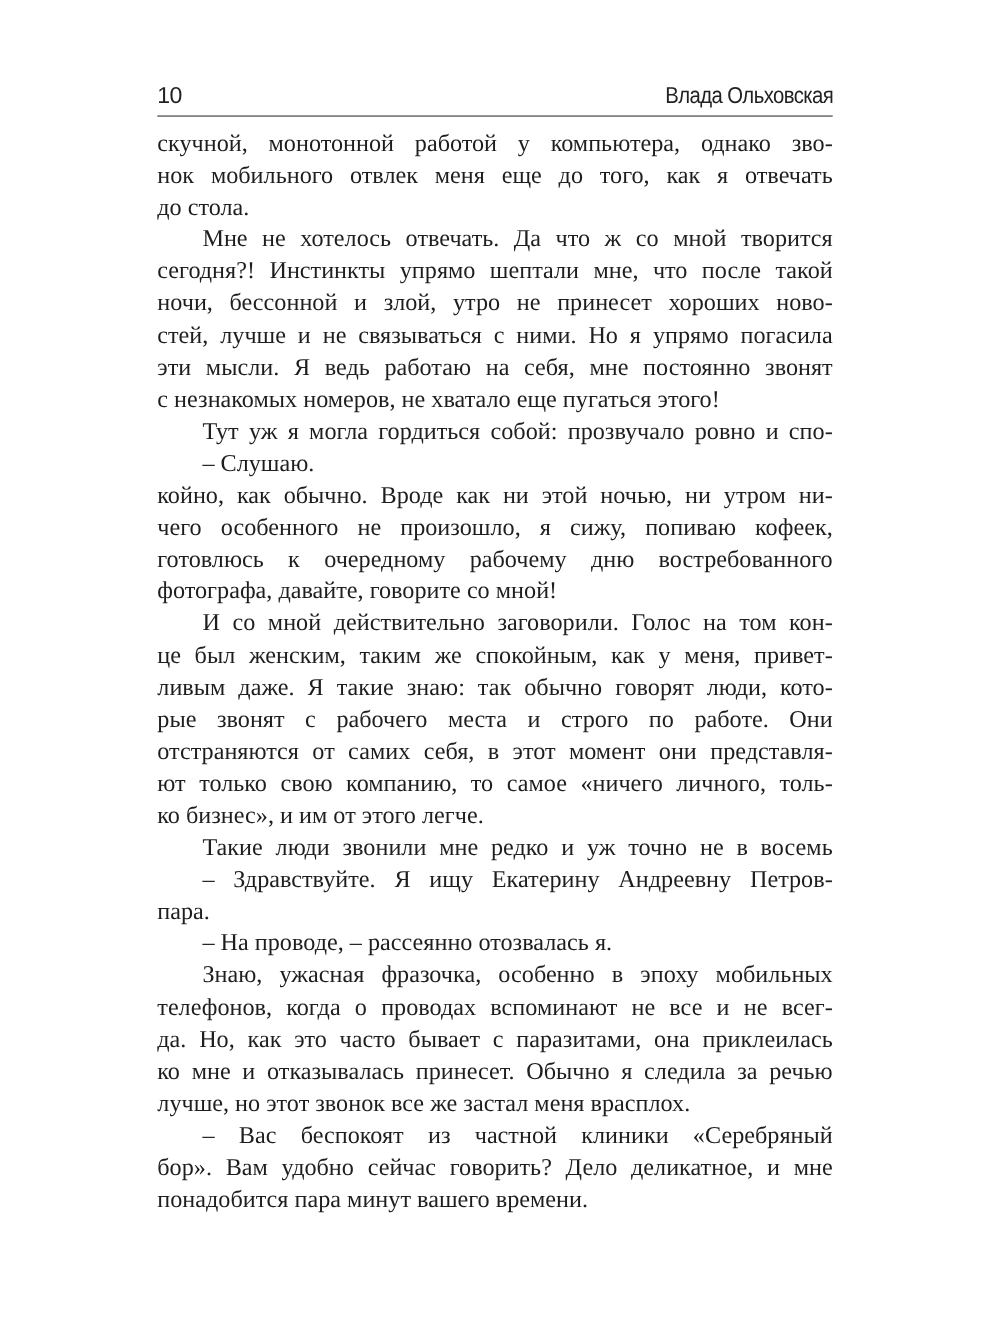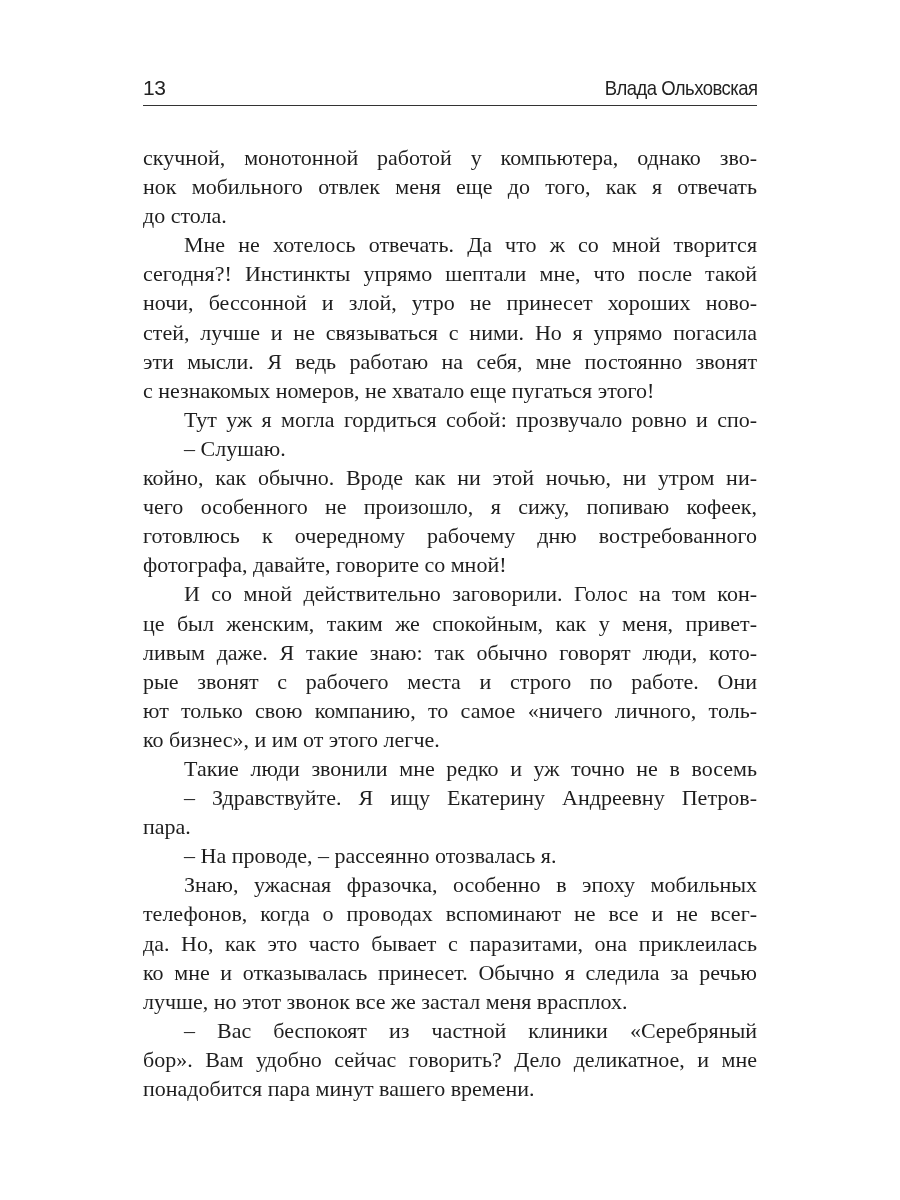--- a/index.html
+++ b/index.html
@@ -6,34 +6,34 @@
     body { width: 900px; height: 1200px; position: relative; overflow: hidden; }
     .page { position: absolute; left: 143px; top: 0; width: 614px; height: 1200px; }
     .header {
       position: absolute; left: 0; top: 76px; width: 614px; height: 30px;
       font-family: "Liberation Sans", sans-serif; font-size: 21px; color: #222;
     }
     .header .num { position: absolute; left: 0; top: 0; letter-spacing: -0.5px; }
     .header .author { position: absolute; right: 0; top: 0; letter-spacing: -0.6px; transform: scaleX(0.88); transform-origin: right center; }
     .rule { position: absolute; left: 0; top: 105px; width: 614px; height: 1px; background: #333; }
     .body {
-      position: absolute; left: 0; top: 143px; width: 614px;
+      position: absolute; left: 0; top: 115px; width: 614px;
       font-family: "Liberation Serif", serif; font-size: 22px; line-height: 29.1px;
       color: #1e1e1e;
     }
     .line { display: block; white-space: nowrap; text-align: justify; text-align-last: justify; height: 29.1px; }
     .line.last { text-align-last: left; }
     .line.indent { padding-left: 41px; }
   </style>
 </head>
 <body>
 
 <div class="page">
   <div class="header">
-    <span class="num">13</span>
+    <span class="num">10</span>
     <span class="author">Влада Ольховская</span>
   </div>
   <div class="rule"></div>
   <div class="body" id="body-text">
       <span class="line">скучной, монотонной работой у компьютера, однако зво-</span>
       <span class="line">нок мобильного отвлек меня еще до того, как я отвечать</span>
       <span class="line last">до стола.</span>
       <span class="line indent">Мне не хотелось отвечать. Да что ж со мной творится</span>
       <span class="line">сегодня?! Инстинкты упрямо шептали мне, что после такой</span>
       <span class="line">ночи, бессонной и злой, утро не принесет хороших ново-</span>
@@ -43,20 +43,21 @@
       <span class="line indent">Тут уж я могла гордиться собой: прозвучало ровно и спо-</span>
       <span class="line indent last">– Слушаю.</span>
       <span class="line">койно, как обычно. Вроде как ни этой ночью, ни утром ни-</span>
       <span class="line">чего особенного не произошло, я сижу, попиваю кофеек,</span>
       <span class="line">готовлюсь к очередному рабочему дню востребованного</span>
       <span class="line last">фотографа, давайте, говорите со мной!</span>
       <span class="line indent">И со мной действительно заговорили. Голос на том кон-</span>
       <span class="line">це был женским, таким же спокойным, как у меня, привет-</span>
       <span class="line">ливым даже. Я такие знаю: так обычно говорят люди, кото-</span>
       <span class="line">рые звонят с рабочего места и строго по работе. Они</span>
+      <span class="line">отстраняются от самих себя, в этот момент они представля-</span>
       <span class="line">ют только свою компанию, то самое «ничего личного, толь-</span>
       <span class="line last">ко бизнес», и им от этого легче.</span>
       <span class="line indent">Такие люди звонили мне редко и уж точно не в восемь</span>
       <span class="line indent">– Здравствуйте. Я ищу Екатерину Андреевну Петров-</span>
       <span class="line last">пара.</span>
       <span class="line indent last">– На проводе, – рассеянно отозвалась я.</span>
       <span class="line indent">Знаю, ужасная фразочка, особенно в эпоху мобильных</span>
       <span class="line">телефонов, когда о проводах вспоминают не все и не всег-</span>
       <span class="line">да. Но, как это часто бывает с паразитами, она приклеилась</span>
       <span class="line">ко мне и отказывалась принесет. Обычно я следила за речью</span>

